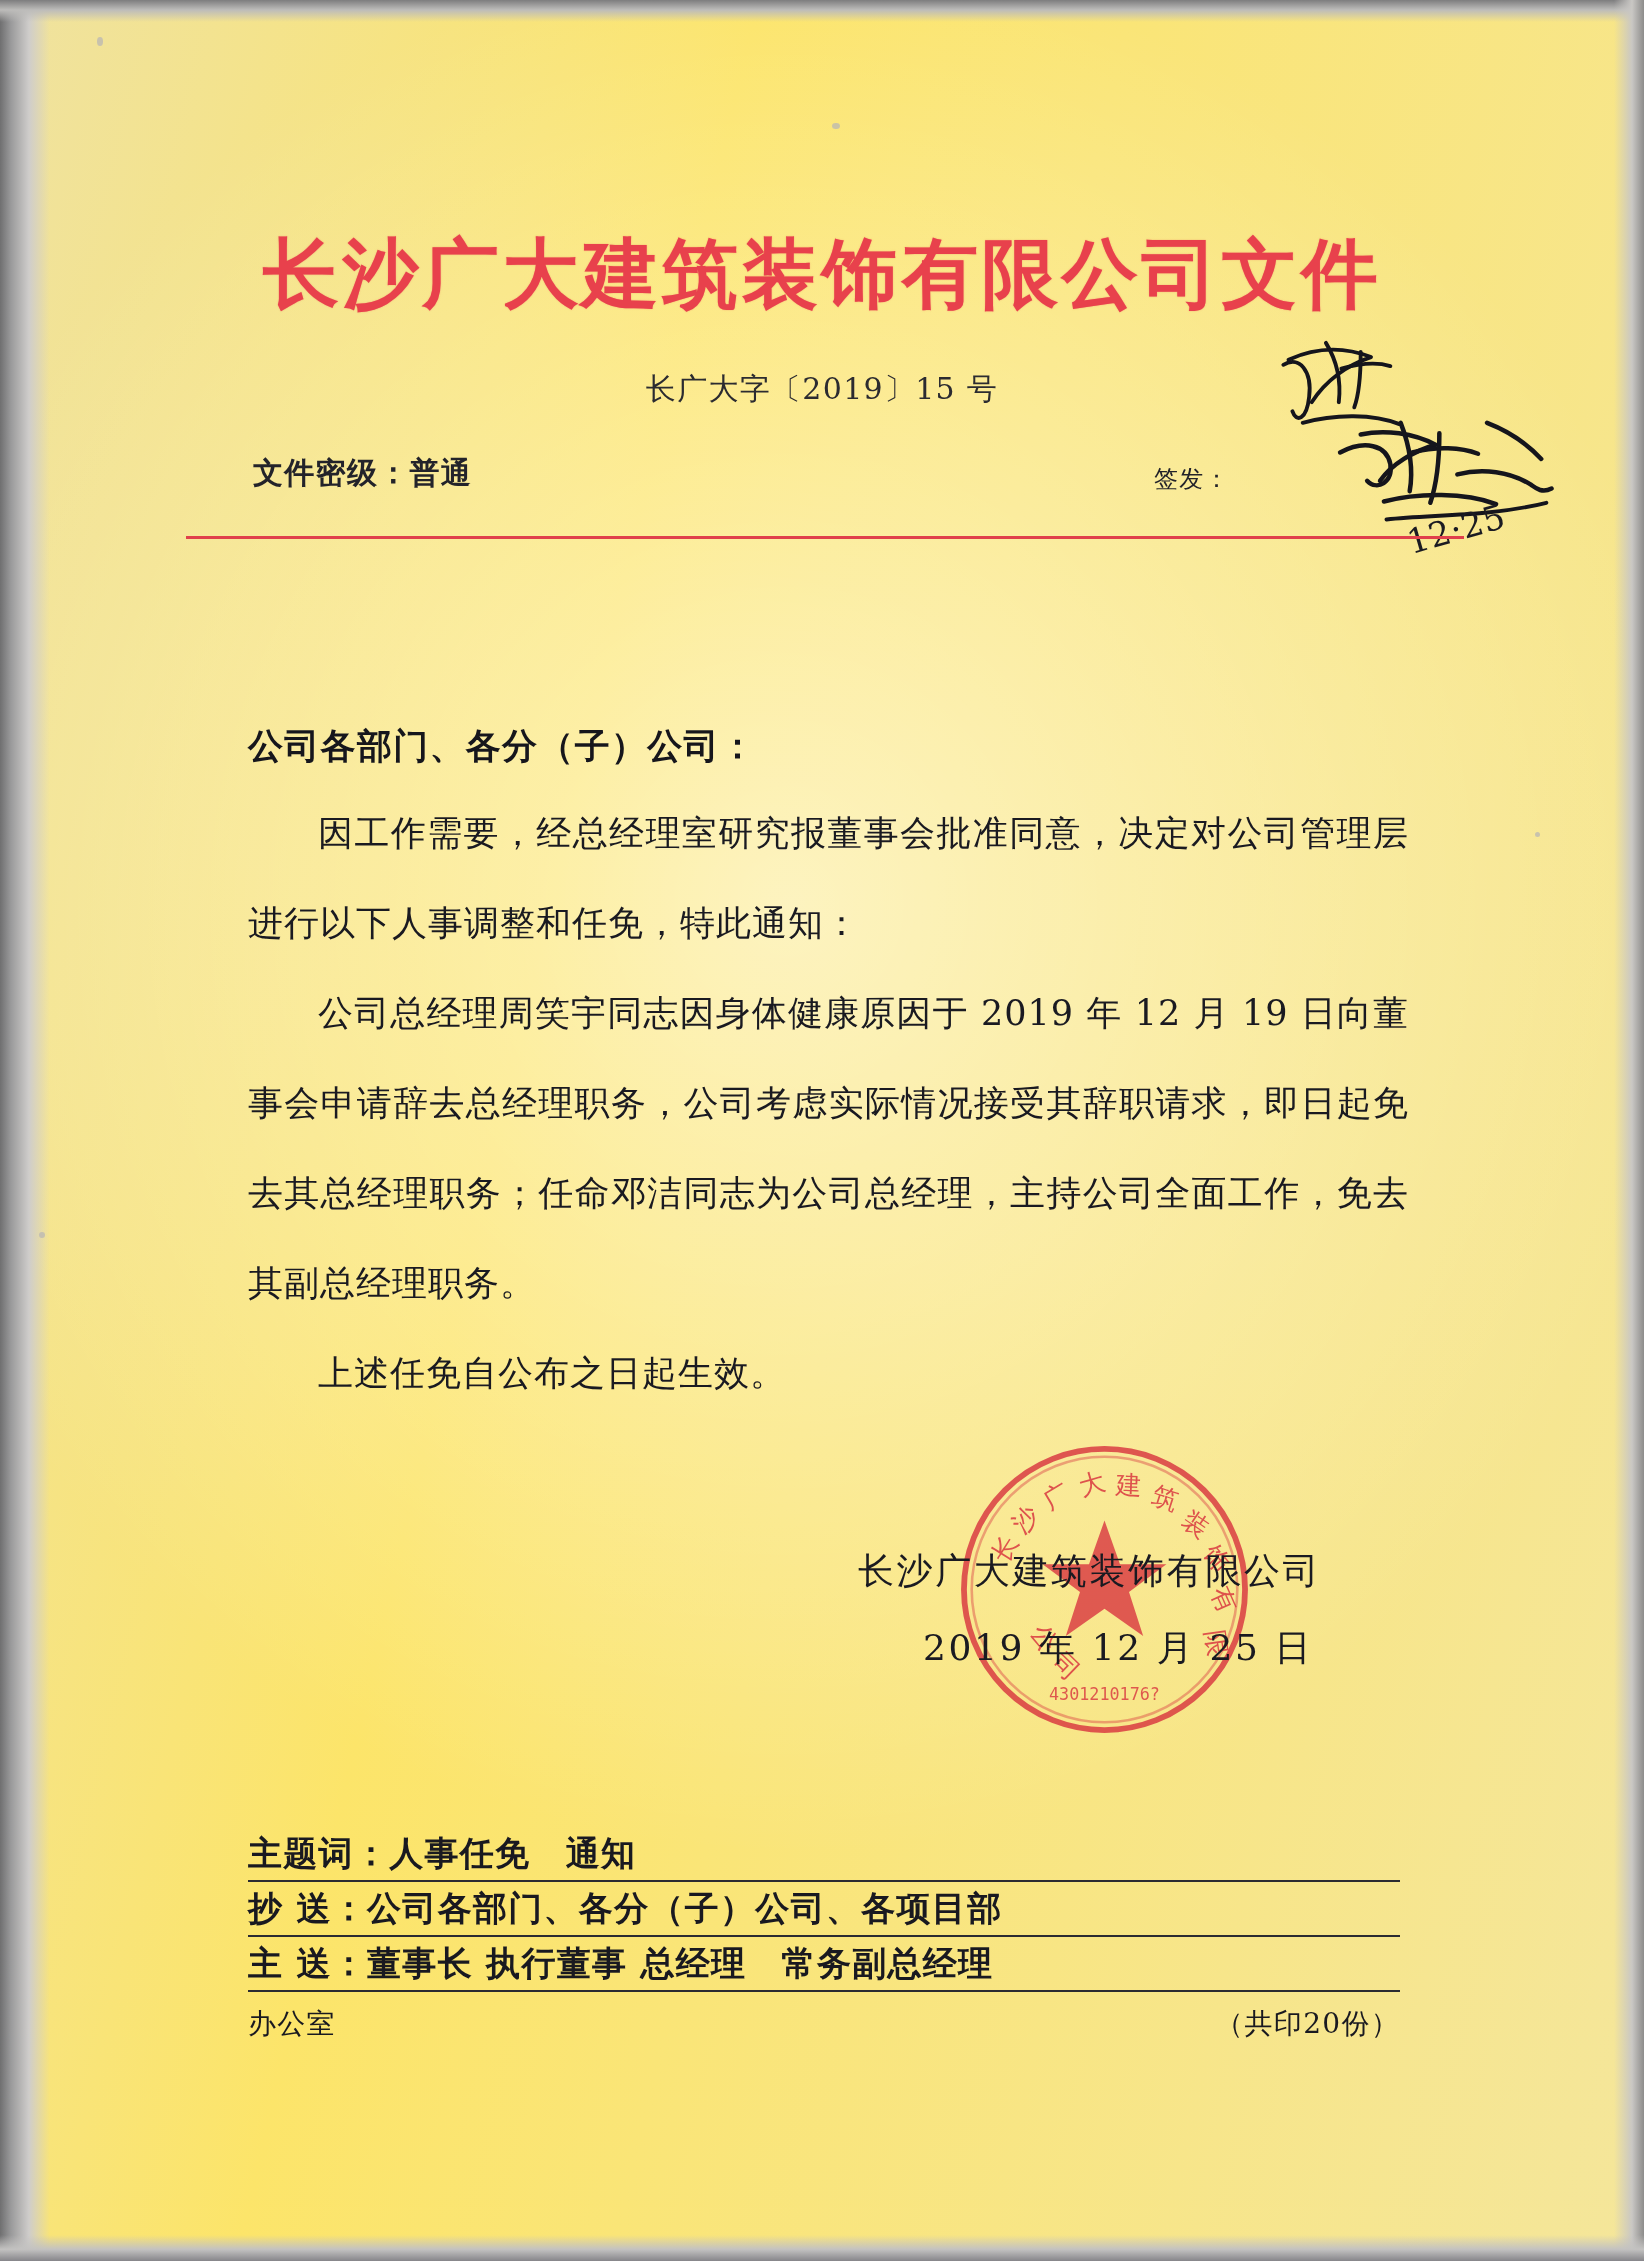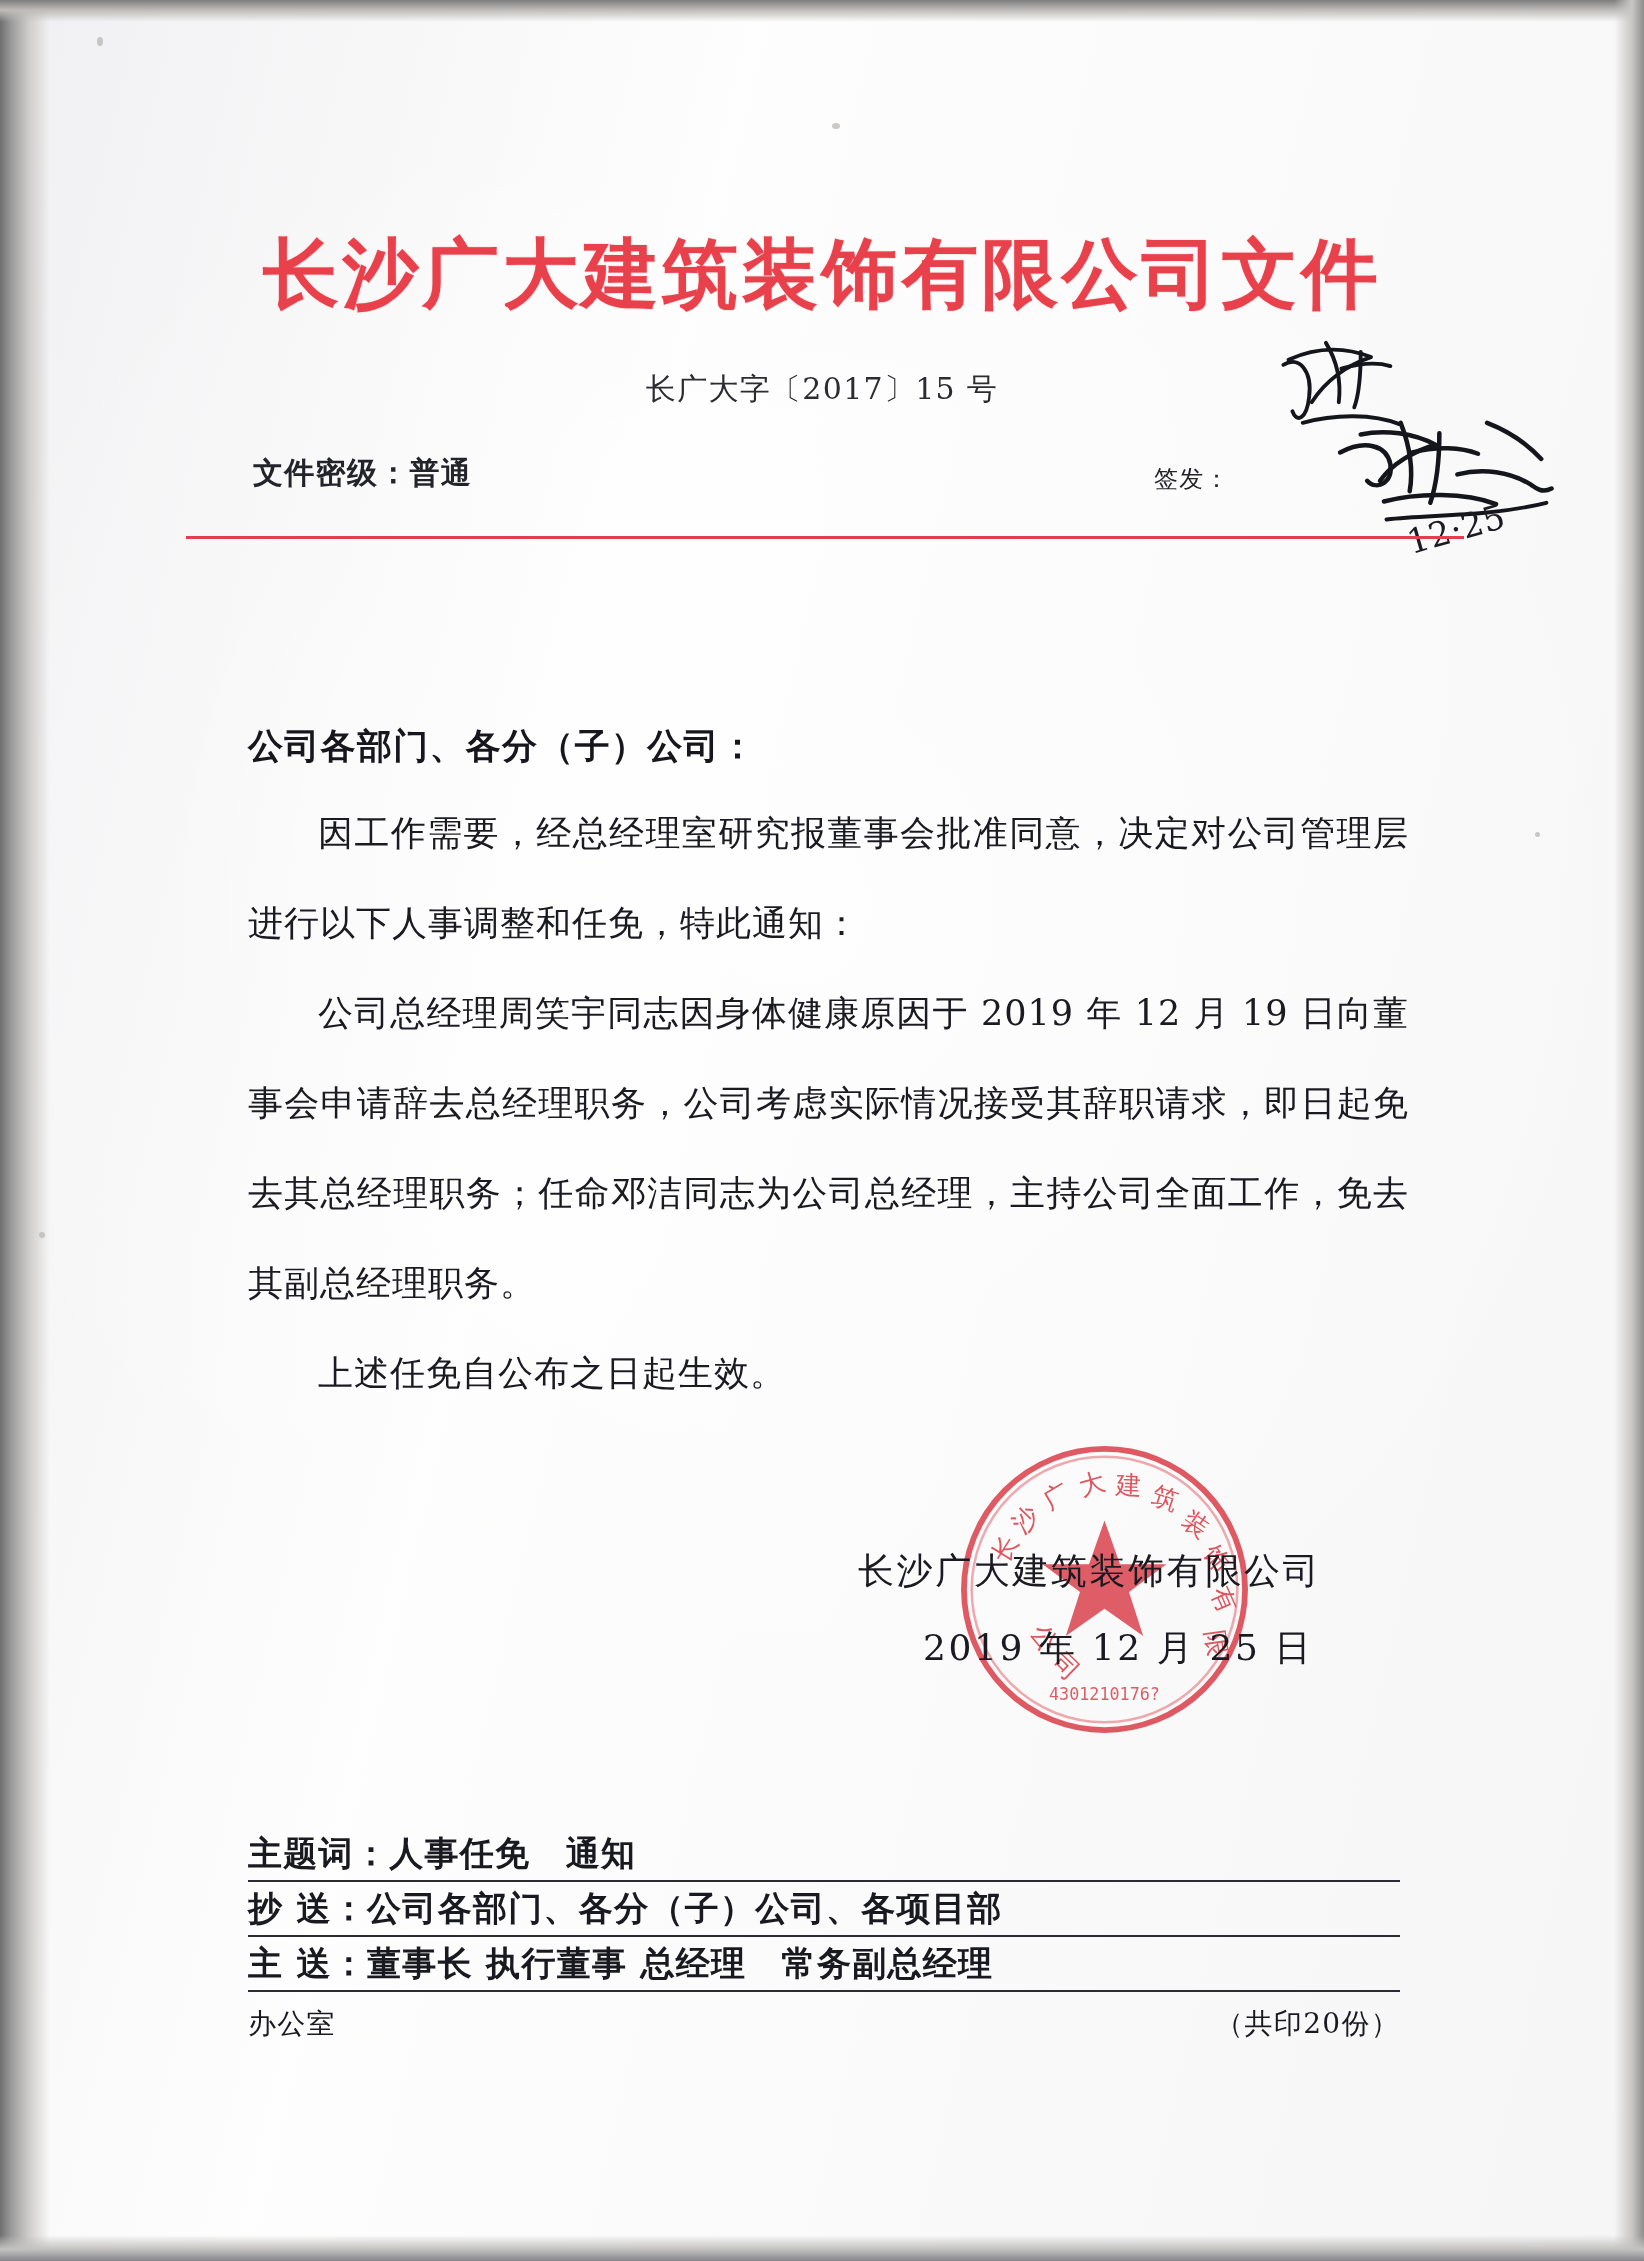--- a/index.html
+++ b/index.html
@@ -7,21 +7,21 @@
     padding: 0;
     background: #8a8a8a;
   }
   body {
     font-family: "DejaVu Sans", sans-serif;
   }
   .page {
     position: relative;
     width: 1644px;
     height: 2261px;
-    background: #ffffff;
+    background: #fde047;
     overflow: hidden;
   }
   
   .paper-tint {
     position: absolute;
     inset: 0;
     background:
       radial-gradient(ellipse 80% 60% at 48% 40%, rgba(255,255,255,0.55) 0%, rgba(255,255,255,0) 70%),
       linear-gradient(103deg, rgba(228,228,232,0.55) 0%, rgba(248,247,246,0.2) 35%, rgba(236,236,238,0.5) 100%);
     pointer-events: none;
@@ -274,21 +274,21 @@
   <div class="edge-bottom"></div>
 
   <div class="speck" style="left:97px;top:37px;width:6.4px;height:9px;"></div>
   <div class="speck" style="left:832px;top:123px;width:7.7px;height:6.4px;"></div>
   <div class="speck" style="left:39px;top:1232px;width:5.8px;height:5.8px;"></div>
   <div class="speck" style="left:1535px;top:832px;width:5.2px;height:5.2px;"></div>
 
   <div class="content">
 
     <div class="doc-title">长沙广大建筑装饰有限公司文件</div>
-    <div class="doc-number">长广大字〔2017〕15 号</div>
+    <div class="doc-number">长广大字〔2019〕15 号</div>
     <div class="secrecy">文件密级：普通</div>
     <div class="signer-label">签发：</div>
 
     <svg class="signature" viewBox="0 0 470 420">
       <g fill="none" stroke="#15151c" stroke-width="6" stroke-linecap="round" stroke-linejoin="round">
         <path d="M30 60 C55 45 75 70 70 110 C66 146 50 150 44 132"></path>
         <path d="M38 52 C78 34 120 30 166 48 C130 60 96 84 74 118"></path>
         <path d="M96 26 C112 52 120 84 116 118"></path>
         <path d="M120 66 C148 58 176 56 196 62"></path>
         <path d="M150 40 C150 78 148 104 140 126"></path>

